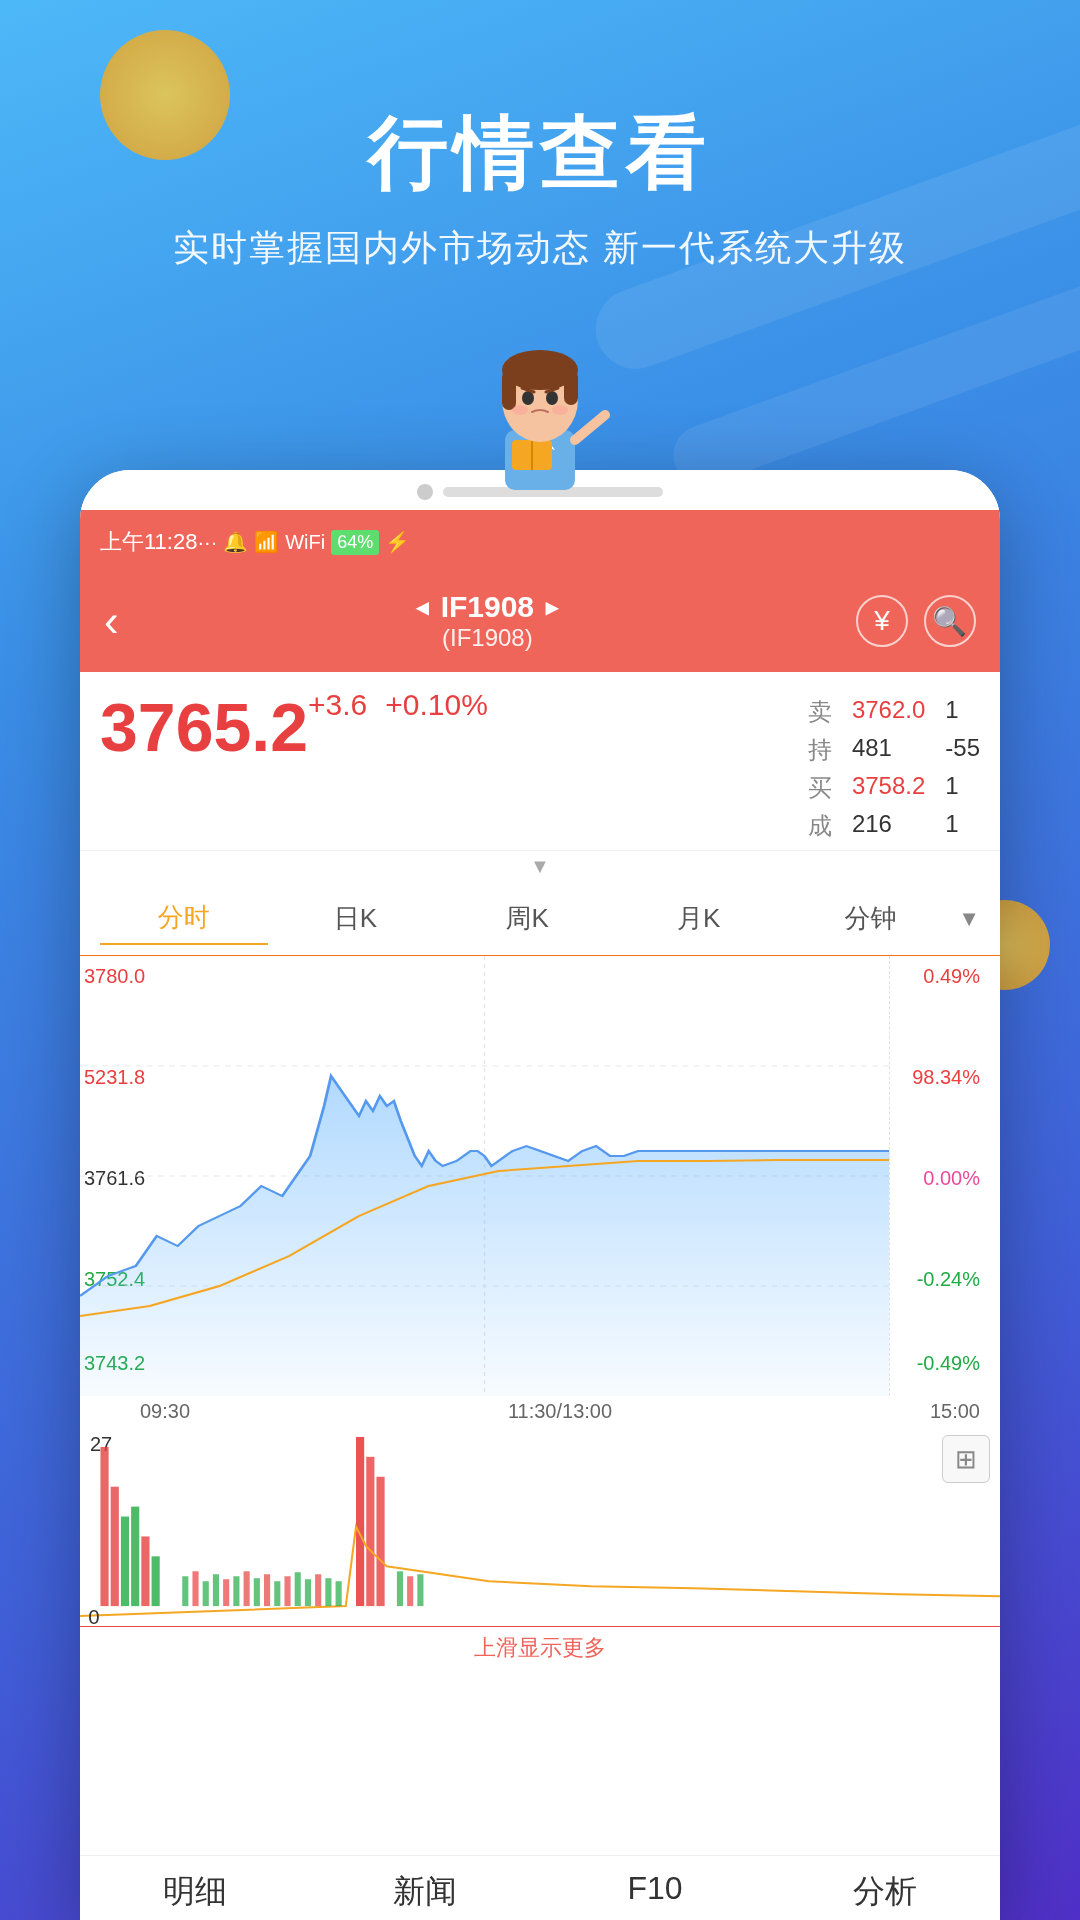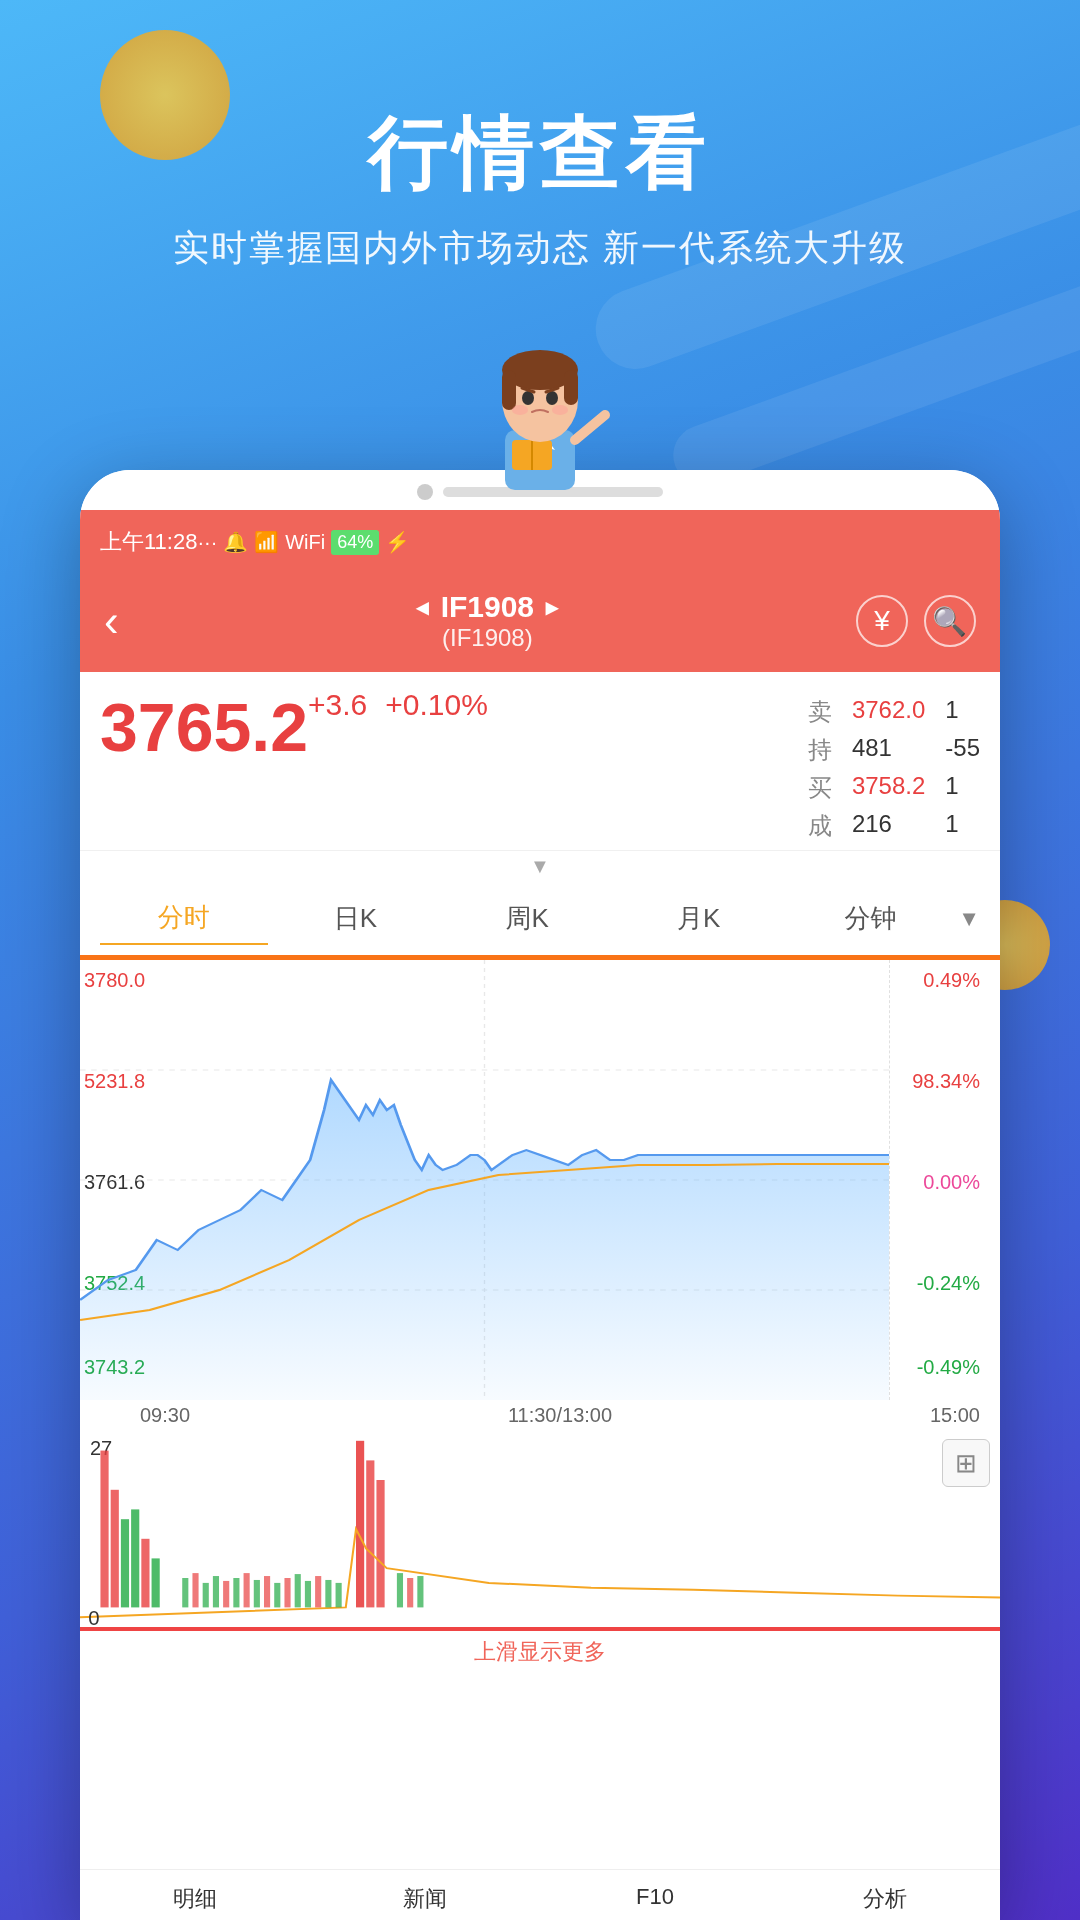--- a/index.html
+++ b/index.html
@@ -224,21 +224,21 @@
       color: #aaa;
       font-size: 20px;
       padding: 4px;
     }
 
     
     .tab-bar {
       display: flex;
       align-items: center;
       padding: 10px 20px;
-      border-bottom: 5px solid #f97316;
+      border-bottom: 1px solid #f97316;
       gap: 4px;
     }
     .tab-item {
       flex: 1;
       text-align: center;
       font-size: 26px;
       color: #555;
       padding: 8px 0;
     }
     .tab-item.active {
@@ -296,21 +296,21 @@
       font-size: 20px;
       color: #666;
       background: #fff;
     }
 
     
     .volume-area {
       height: 200px;
       position: relative;
       background: #fff;
-      border-bottom: 4px solid #ef4444;
+      border-bottom: 1px solid #ef4444;
       overflow: hidden;
     }
     .volume-label {
       position: absolute;
       top: 6px;
       left: 10px;
       font-size: 20px;
       color: #333;
     }
     .vol-icon {
@@ -333,21 +333,21 @@
       display: flex;
       background: #fff;
       border-top: 1px solid #eee;
       padding: 14px 0 6px;
       position: absolute;
       bottom: 0; left: 0; right: 0;
     }
     .bottom-tab {
       flex: 1;
       text-align: center;
-      font-size: 22px;
+      font-size: 32px;
       color: #333;
     }
     .bottom-hint {
       text-align: center;
       color: #f0655a;
       font-size: 22px;
       padding: 6px 16px 2px;
     }
 
     

